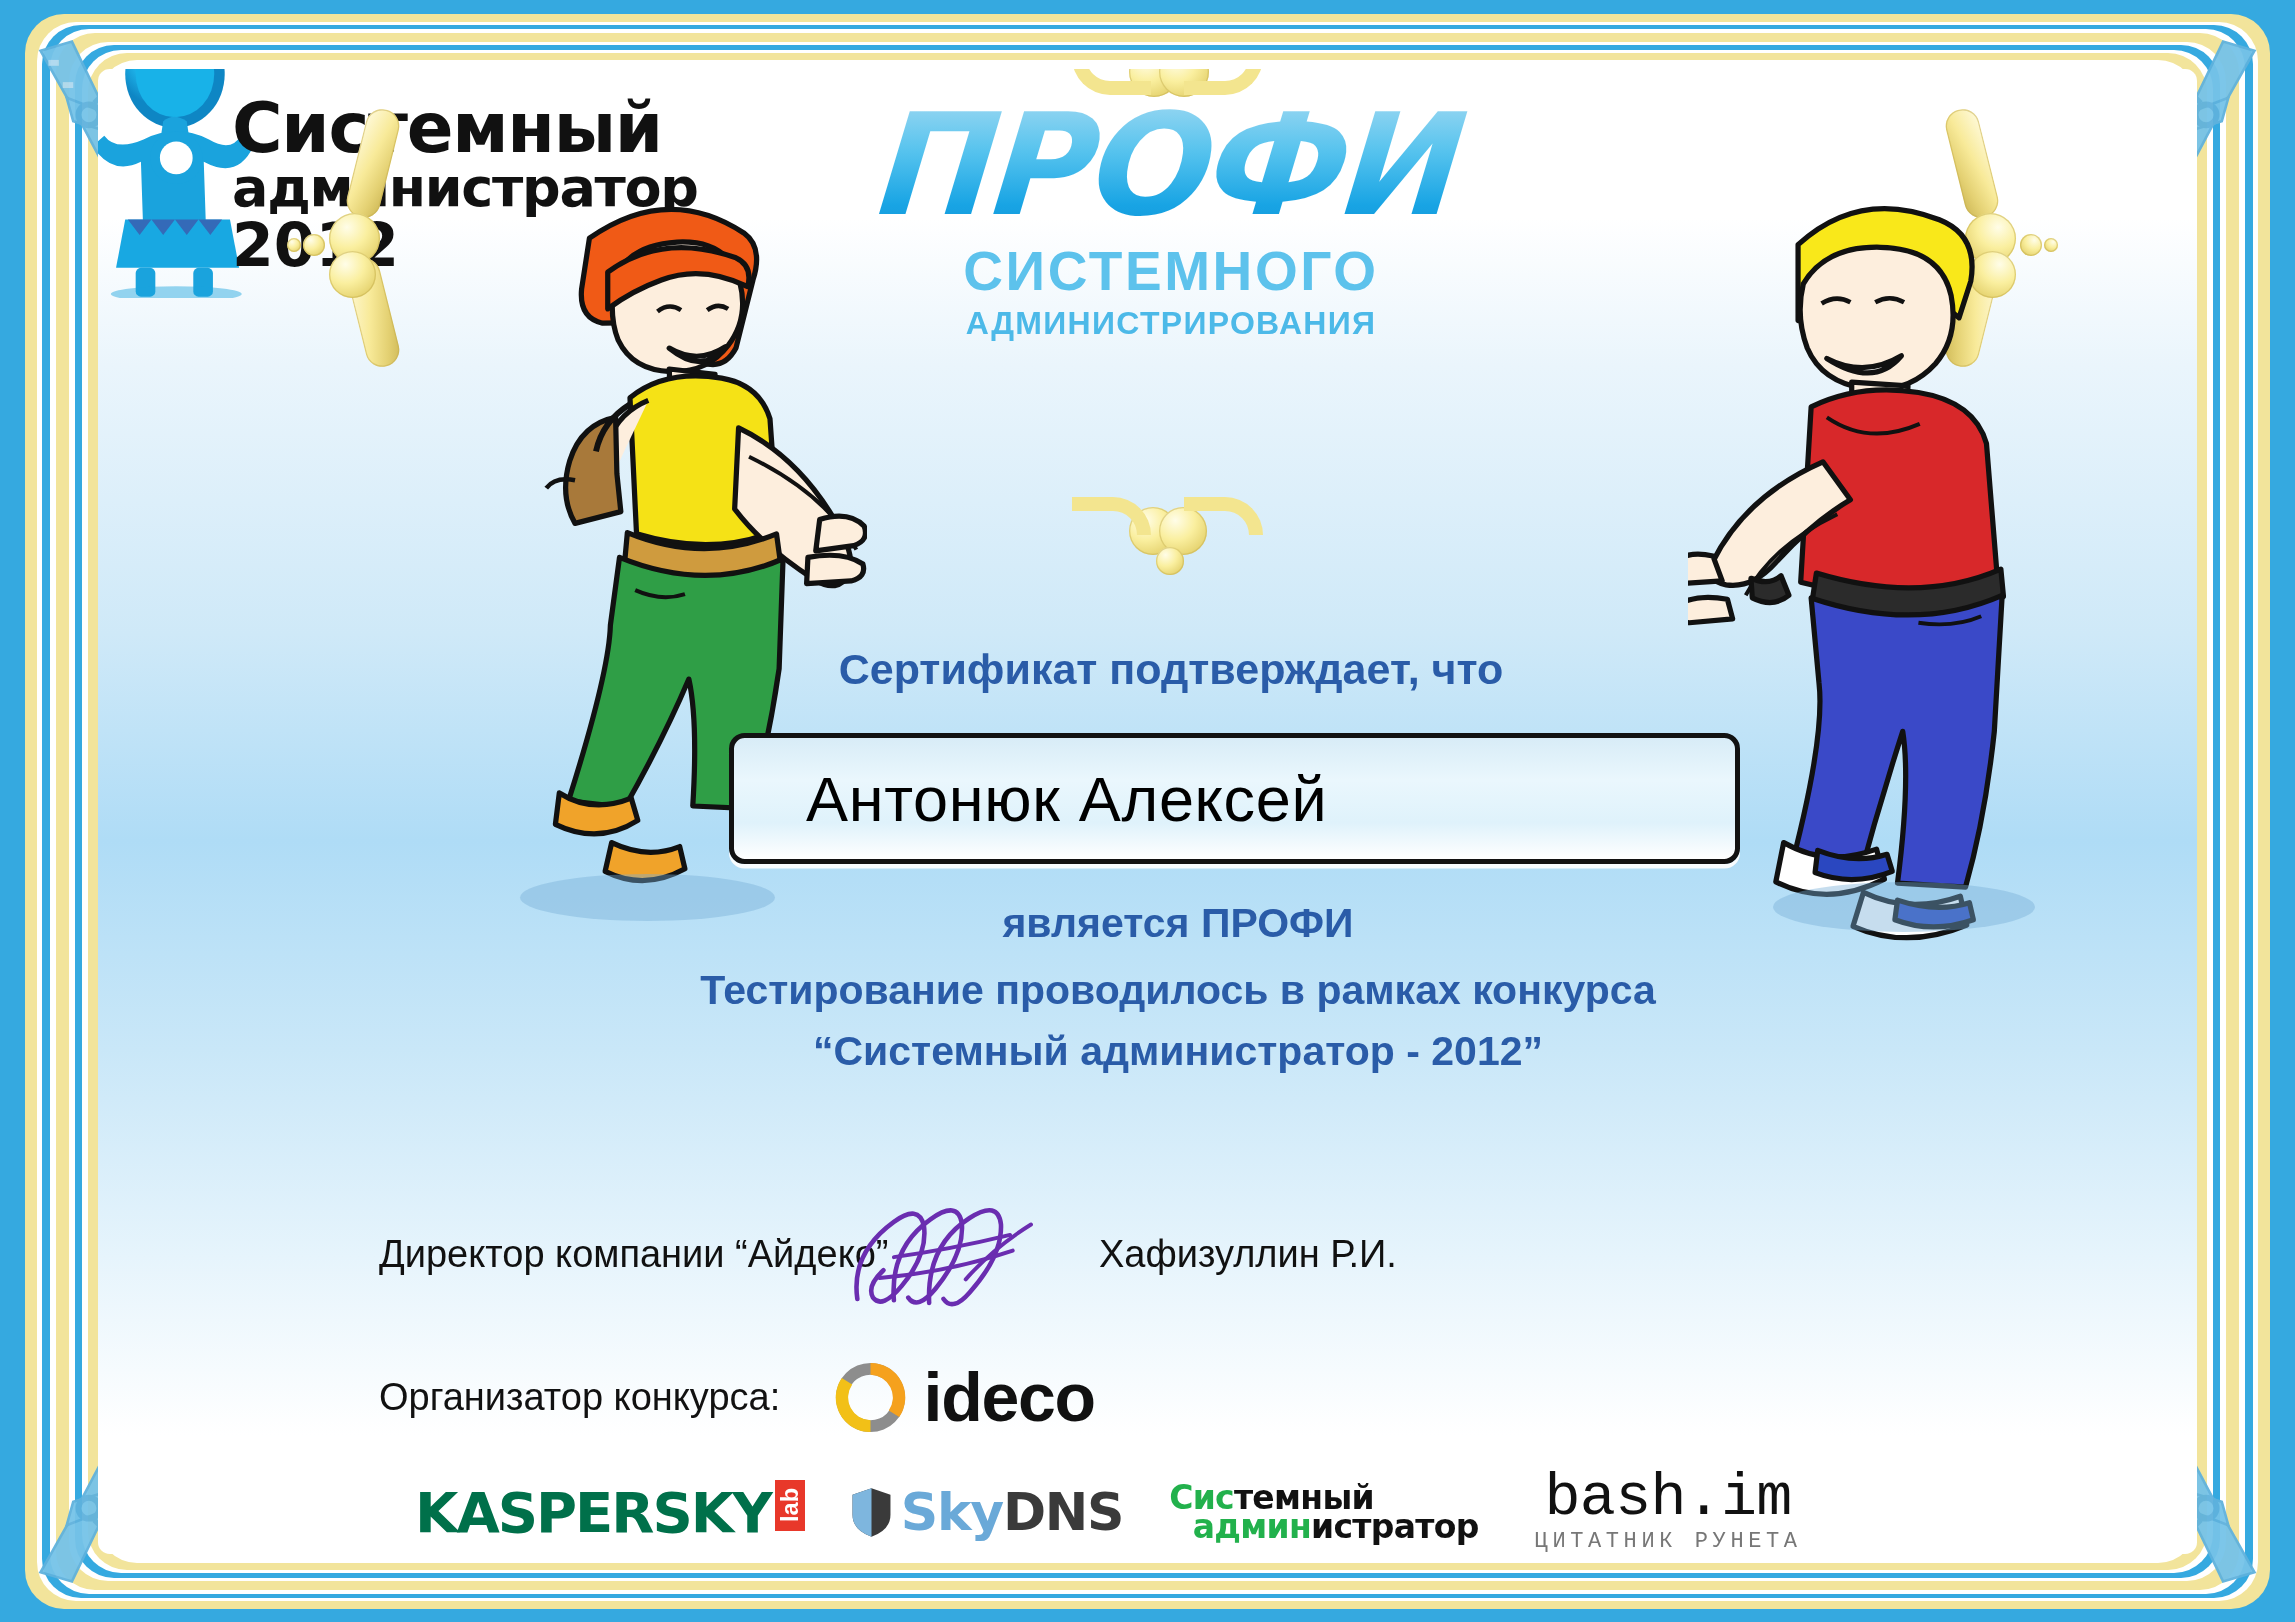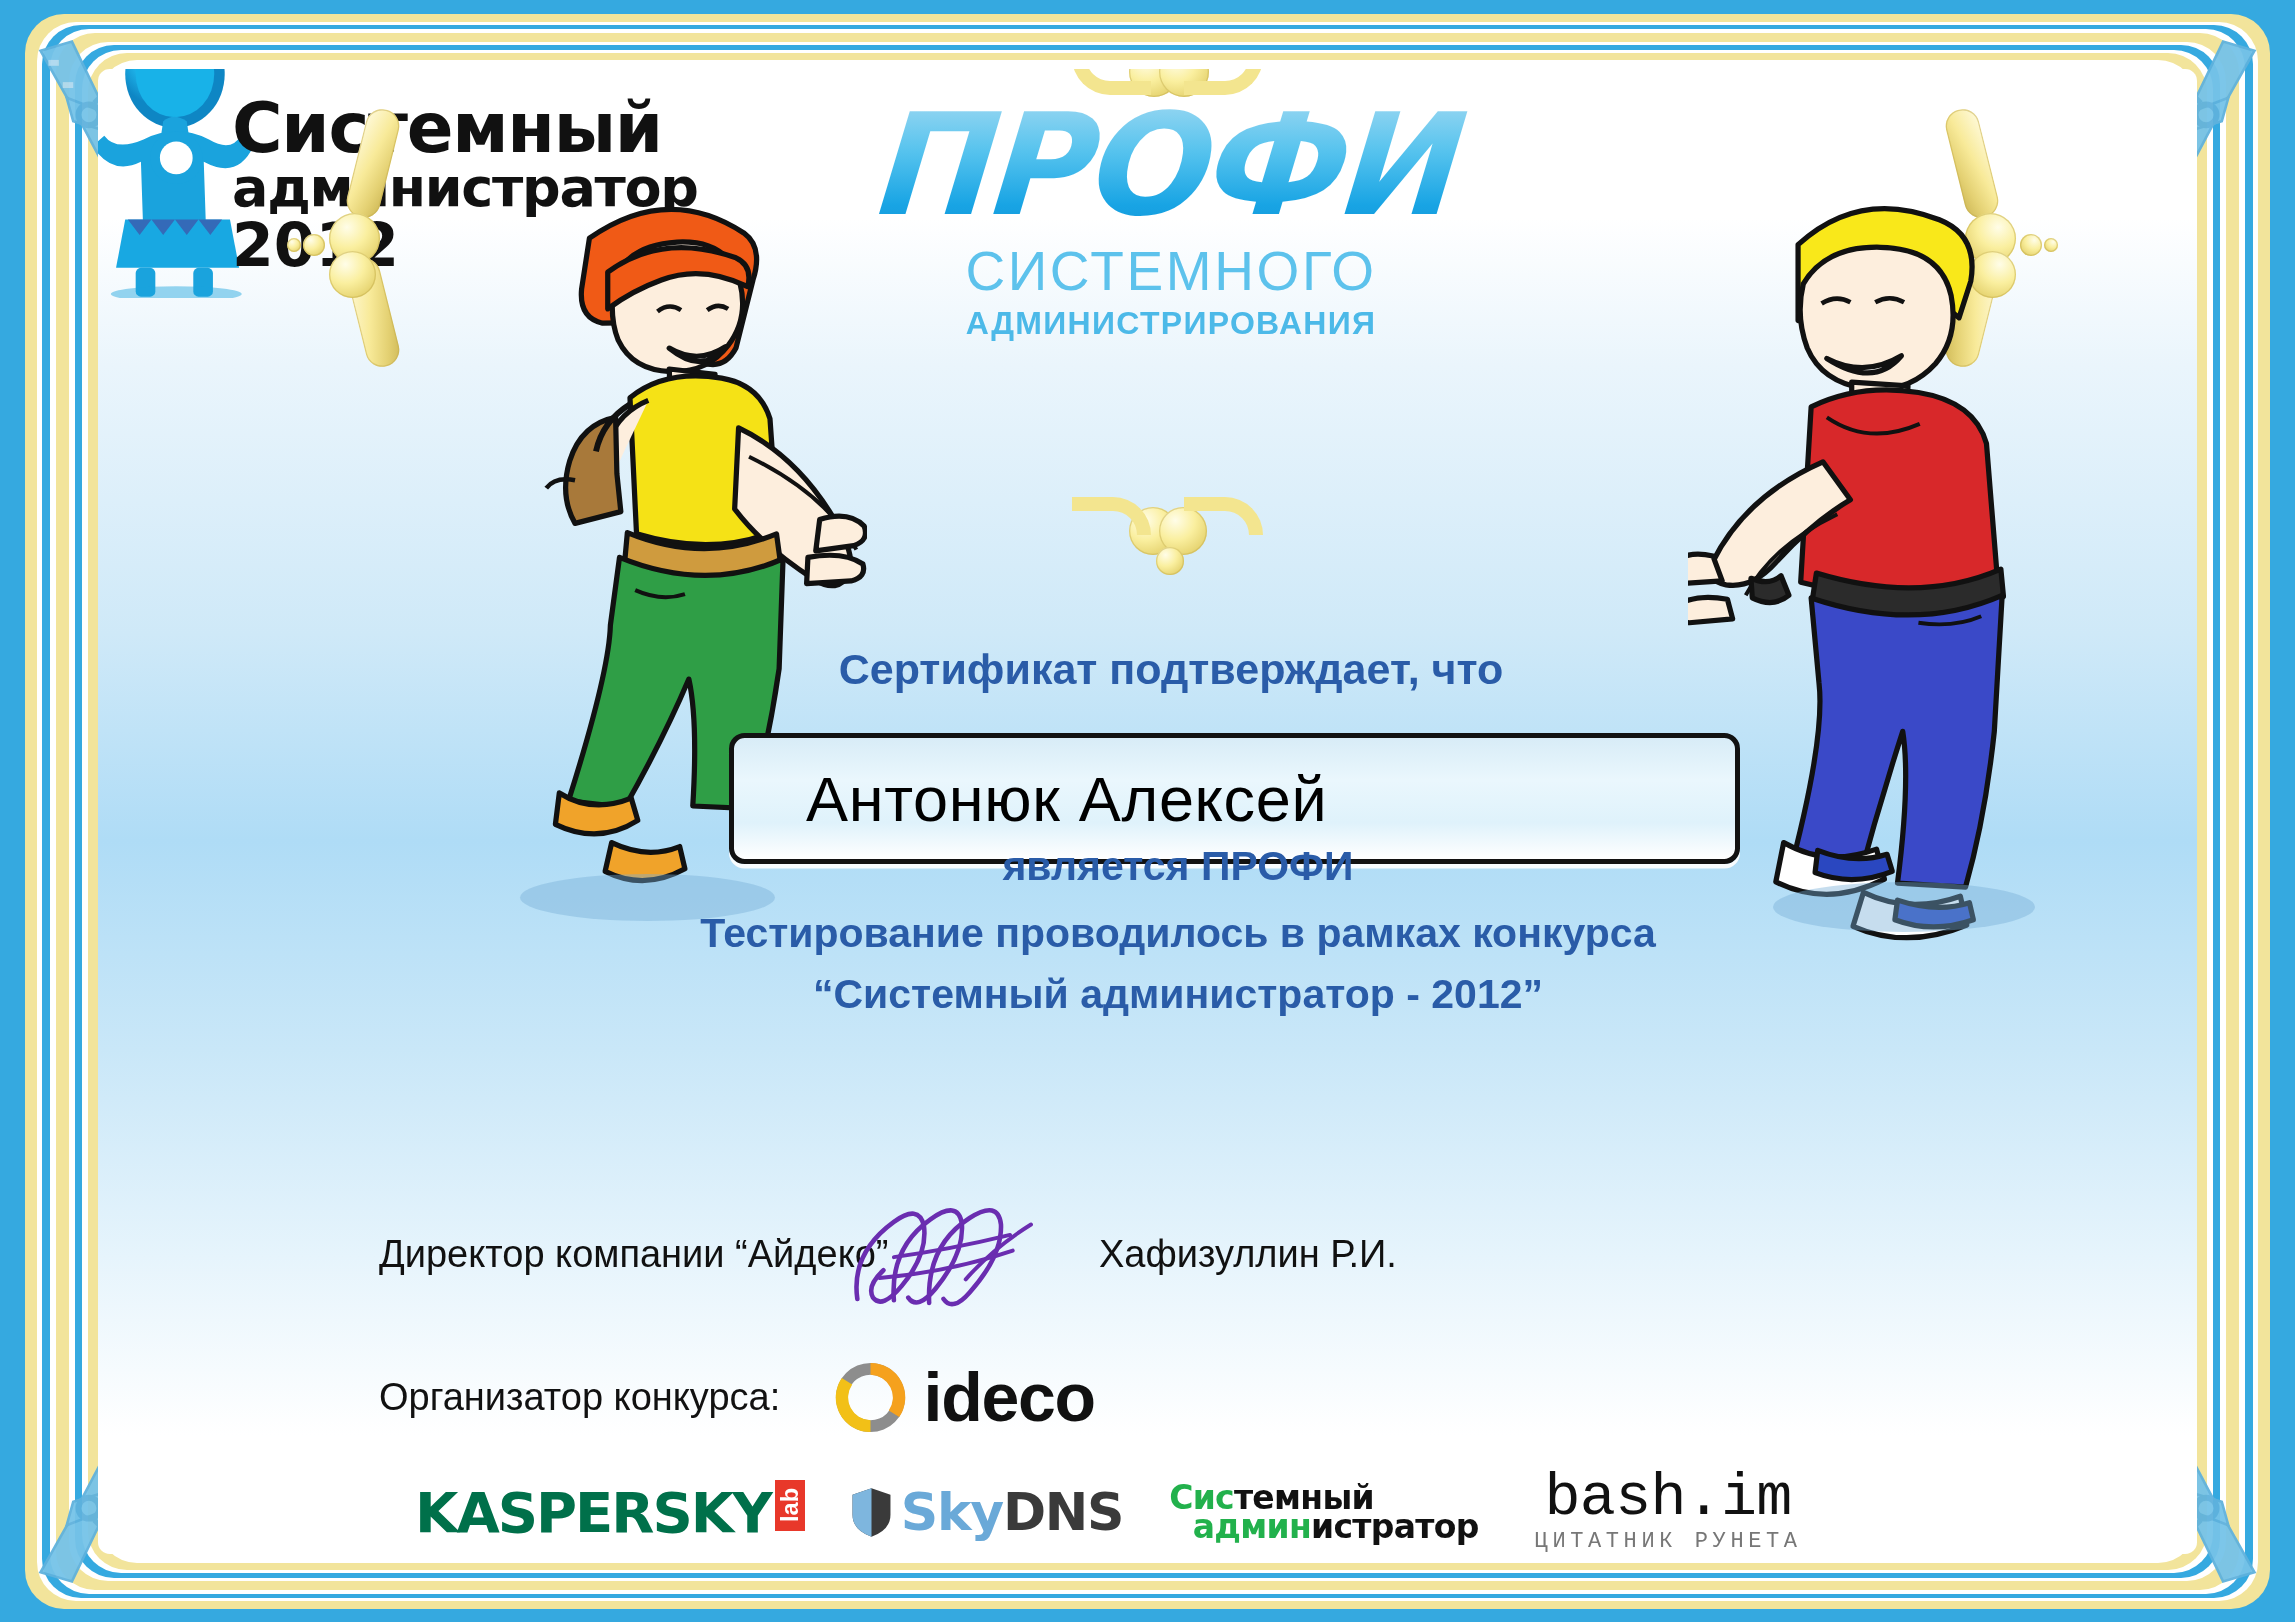--- a/index.html
+++ b/index.html
@@ -19,21 +19,21 @@
   
   .center-col { position:absolute; left:0; right:0; top:0; bottom:0; }
 
   
   .profi-wrap { position:absolute; left:713px; top:26px; width:720px; text-align:center; }
   .profi-main { font-family:"DejaVu Sans", sans-serif; font-weight:bold; font-style:italic;
                 font-size:141px; line-height:1.0; letter-spacing:-3.9px;
                 background:linear-gradient(to bottom,#9fd9f2 0%,#56c3ee 40%,#18a4e4 78%,#1597d8 100%);
                 -webkit-background-clip:text; background-clip:text; color:transparent;
                 transform:skewX(-6deg); }
-  .profi-sub1 { font-family:"Liberation Sans", sans-serif; font-weight:normal; font-size:55px;
+  .profi-sub1 { font-family:"Liberation Sans", sans-serif; font-weight:bold; font-size:55px;
                 letter-spacing:2.6px; color:#5dc2ec; margin-top:2.6px; }
   .profi-sub2 { font-family:"Liberation Sans", sans-serif; font-weight:bold; font-size:32px;
                 letter-spacing:1.3px; color:#4cb9e8; margin-top:2.6px; }
 
   
   .brace { position:absolute; width:98px; height:275px; }
   .brace .ball { position:absolute; border-radius:50%;
       background:radial-gradient(circle at 35% 28%, #fffbe0 0%, #f9ec9e 40%, #ecd濾 70%, #d9c45e 100%);
       background:radial-gradient(circle at 35% 28%, #fffde8 0%, #faef9f 42%, #e9d878 72%, #d6c05b 100%);
       box-shadow:0 0 0 1.3px rgba(200,178,80,.55) inset; }
@@ -53,21 +53,21 @@
   .line-cert { position:absolute; left:713px; top:576px; width:720px; text-align:center;
                font-weight:bold; font-size:43px; color:#2a5ca8; letter-spacing:0px; }
 
   .name-box { position:absolute; left:631px; top:664px; width:1011px; height:131px;
               border:5.2px solid #121212; border-radius:15.7px;
               background:linear-gradient(to bottom,#d8ecf7 0%,#eaf7fd 35%,#dff2fb 70%,#ffffff 100%);
               box-shadow:0 4.6px 0 0 rgba(255,255,255,.9);
               display:flex; align-items:center; }
   .name-text { font-size:63px; color:#000; padding-left:72px; letter-spacing:0.7px; }
 
-  .body-lines { position:absolute; left:589px; top:774px; width:982px; text-align:center;
+  .body-lines { position:absolute; left:589px; top:831px; width:982px; text-align:center;
                 color:#2a5ca8; font-weight:bold; }
   .bl1 { font-size:41px; }
   .bl2 { font-size:38px; margin-top:7.9px; }
   .bl3 { font-size:41px; margin-top:19.6px; }
   .bl4 { font-size:41px; margin-top:14.4px; }
 
   
   .sig-row { position:absolute; left:281px; top:1152px; width:1178px; height:79px; }
   .sig-label { position:absolute; left:0; top:11.8px; font-size:38px; color:#111; white-space:nowrap; }
   .sig-name  { position:absolute; left:720px; top:11.8px; font-size:38px; color:#111; white-space:nowrap; }

